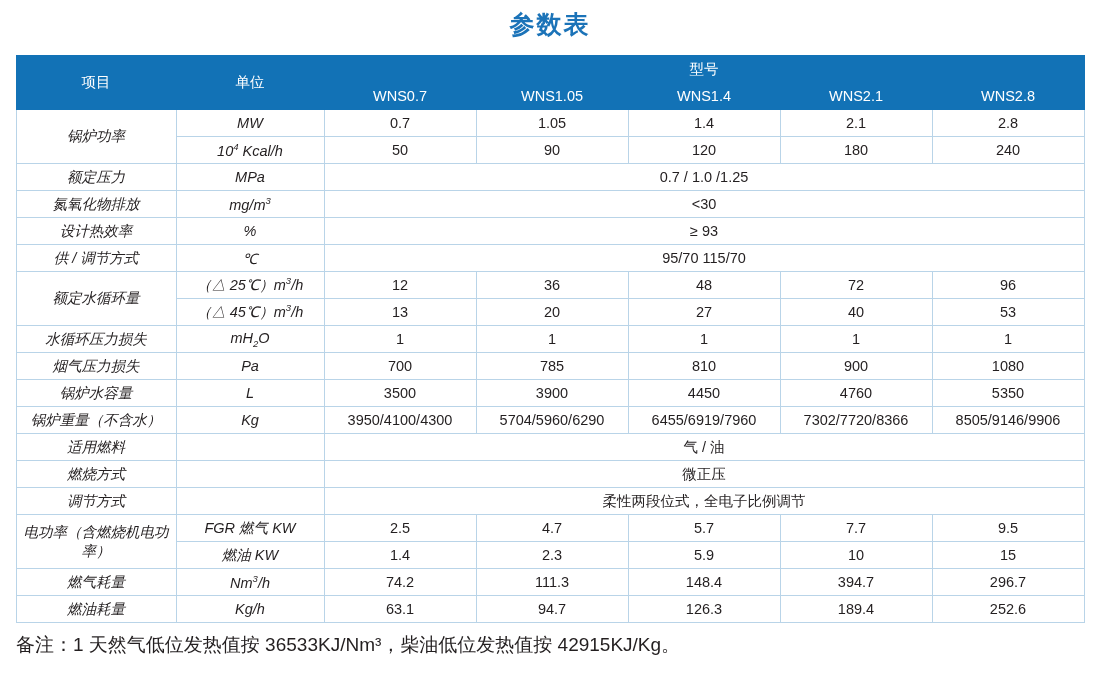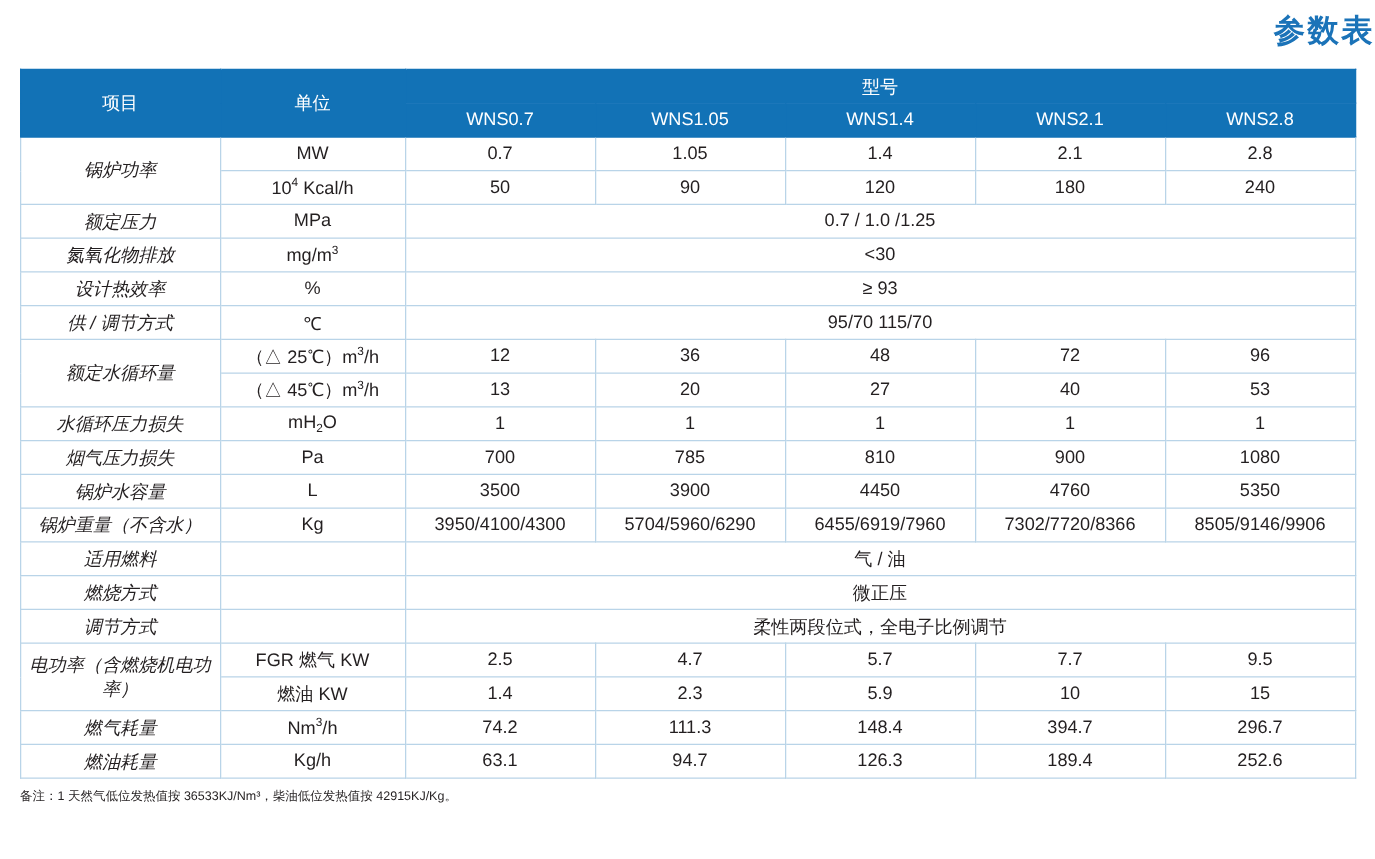--- a/index.html
+++ b/index.html
@@ -14,21 +14,21 @@
     color: #231f20;
     overflow: hidden;
   }
   .page {
     position: relative;
     width: 1100px;
     height: 687px;
     box-sizing: border-box;
   }
   .title {
-    text-align: right;
+    text-align: center;
     color: #1b73b8;
     font-size: 25px;
     font-weight: bold;
     letter-spacing: 2px;
     padding-top: 8px;
     padding-bottom: 14px;
   }
   table.spec {
     border-collapse: collapse;
     width: 1068px;
@@ -58,31 +58,32 @@
   .col-item { width: 160px; }
   .col-unit { width: 148px; }
   .col-model { width: 152px; }
 
   td.item {
     padding: 0 4px;
     font-style: italic;
   }
   td.unit {
     padding: 0 4px;
+    font-style: italic;
   }
   .row-h {
     height: 27px;
   }
   sub, sup {
     font-size: 9.5px;
   }
   .notes {
     width: 1068px;
     margin: 7px auto 0 auto;
-    font-size: 10px;
+    font-size: 19px;
     line-height: 1.55;
     color: #231f20;
   }
   .notes .note-line {
     white-space: nowrap;
   }
   .notes .indent {
     padding-left: 34px;
   }
   .note-label {

